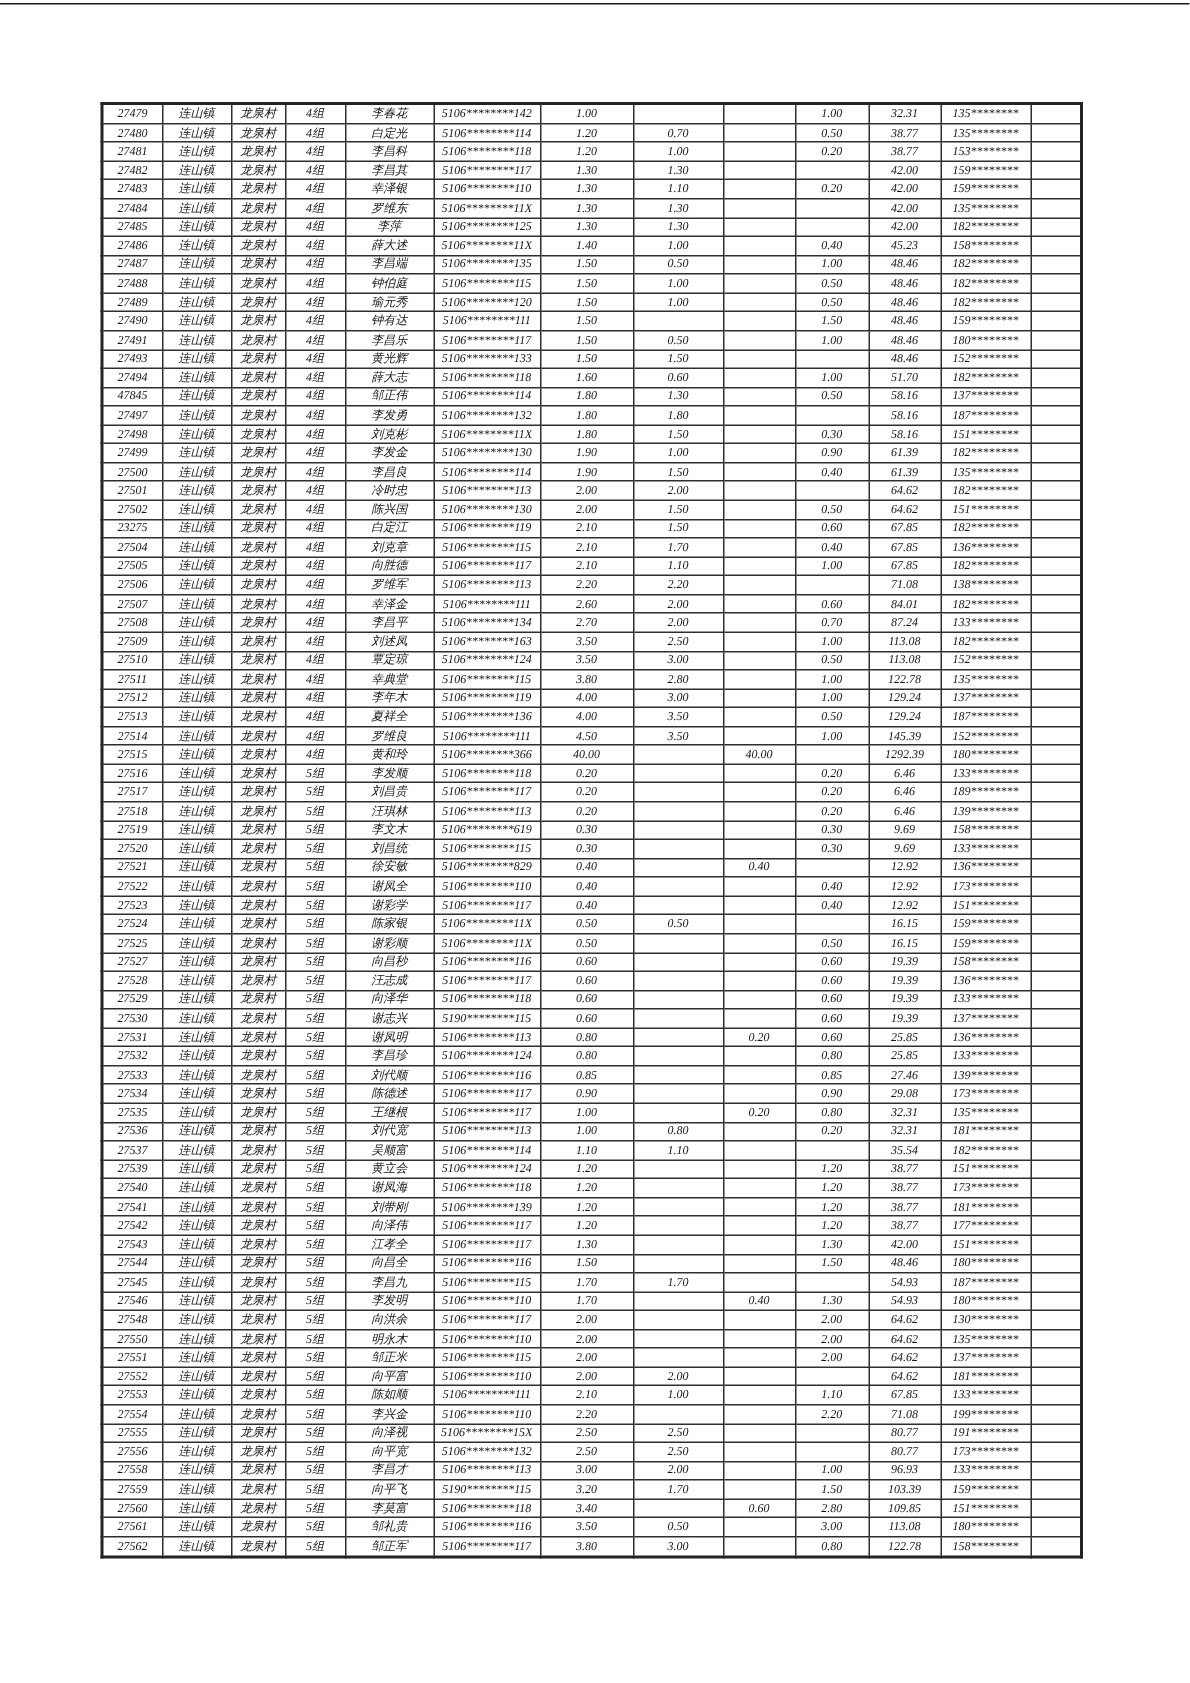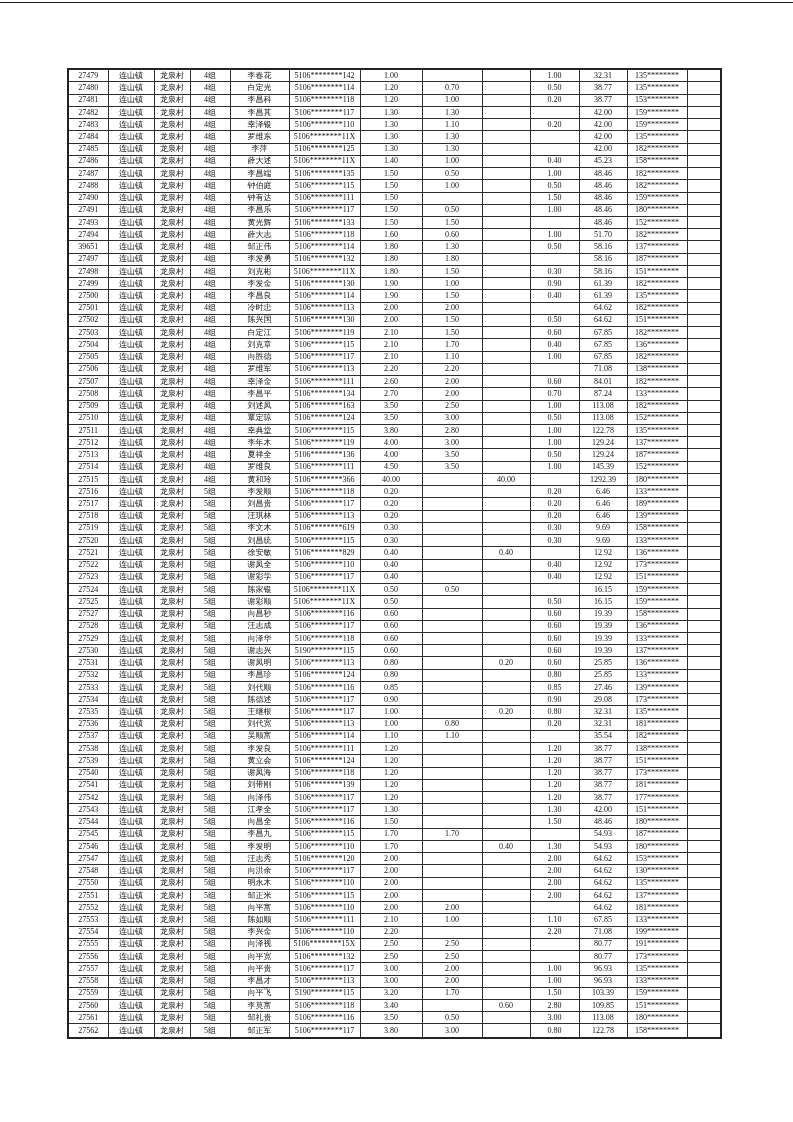--- a/index.html
+++ b/index.html
@@ -12,20 +12,21 @@
   }
   .top-rule{
     position:absolute;left:0;top:2px;width:793px;height:1px;
     background:#1b1b1b;
   }
   .sheet-table{
     position:absolute;left:67px;top:68px;
     width:653px;height:971px;
     border-collapse:collapse;table-layout:fixed;
     border:2px solid #232323;
+    font-style:italic;
   }
   .sheet-table td{
     border:1px solid #2e2e2e;
     font-size:8px;
     line-height:1;
     text-align:center;
     vertical-align:middle;
     padding:0;
     white-space:nowrap;
     overflow:hidden;
@@ -199,20 +200,35 @@
         <td class="c-idnum">5106********115</td>
         <td>1.50</td>
         <td>1.00</td>
         <td></td>
         <td>0.50</td>
         <td>48.46</td>
         <td class="c-phone">182********</td>
         <td></td>
       </tr>
       <tr>
+        <td>27489</td>
+        <td>连山镇</td>
+        <td>龙泉村</td>
+        <td>4组</td>
+        <td>瑜元秀</td>
+        <td class="c-idnum">5106********120</td>
+        <td>1.50</td>
+        <td>1.00</td>
+        <td></td>
+        <td>0.50</td>
+        <td>48.46</td>
+        <td class="c-phone">182********</td>
+        <td></td>
+      </tr>
+      <tr>
         <td>27490</td>
         <td>连山镇</td>
         <td>龙泉村</td>
         <td>4组</td>
         <td>钟有达</td>
         <td class="c-idnum">5106********111</td>
         <td>1.50</td>
         <td></td>
         <td></td>
         <td>1.50</td>
@@ -259,21 +275,21 @@
         <td class="c-idnum">5106********118</td>
         <td>1.60</td>
         <td>0.60</td>
         <td></td>
         <td>1.00</td>
         <td>51.70</td>
         <td class="c-phone">182********</td>
         <td></td>
       </tr>
       <tr>
-        <td>39651</td>
+        <td>47845</td>
         <td>连山镇</td>
         <td>龙泉村</td>
         <td>4组</td>
         <td>邹正伟</td>
         <td class="c-idnum">5106********114</td>
         <td>1.80</td>
         <td>1.30</td>
         <td></td>
         <td>0.50</td>
         <td>58.16</td>
@@ -364,21 +380,21 @@
         <td class="c-idnum">5106********130</td>
         <td>2.00</td>
         <td>1.50</td>
         <td></td>
         <td>0.50</td>
         <td>64.62</td>
         <td class="c-phone">151********</td>
         <td></td>
       </tr>
       <tr>
-        <td>27503</td>
+        <td>23275</td>
         <td>连山镇</td>
         <td>龙泉村</td>
         <td>4组</td>
         <td>白定江</td>
         <td class="c-idnum">5106********119</td>
         <td>2.10</td>
         <td>1.50</td>
         <td></td>
         <td>0.60</td>
         <td>67.85</td>
@@ -874,35 +890,20 @@
         <td class="c-idnum">5106********114</td>
         <td>1.10</td>
         <td>1.10</td>
         <td></td>
         <td></td>
         <td>35.54</td>
         <td class="c-phone">182********</td>
         <td></td>
       </tr>
       <tr>
-        <td>27538</td>
-        <td>连山镇</td>
-        <td>龙泉村</td>
-        <td>5组</td>
-        <td>李发良</td>
-        <td class="c-idnum">5106********111</td>
-        <td>1.20</td>
-        <td></td>
-        <td></td>
-        <td>1.20</td>
-        <td>38.77</td>
-        <td class="c-phone">138********</td>
-        <td></td>
-      </tr>
-      <tr>
         <td>27539</td>
         <td>连山镇</td>
         <td>龙泉村</td>
         <td>5组</td>
         <td>黄立会</td>
         <td class="c-idnum">5106********124</td>
         <td>1.20</td>
         <td></td>
         <td></td>
         <td>1.20</td>
@@ -1009,35 +1010,20 @@
         <td class="c-idnum">5106********110</td>
         <td>1.70</td>
         <td></td>
         <td>0.40</td>
         <td>1.30</td>
         <td>54.93</td>
         <td class="c-phone">180********</td>
         <td></td>
       </tr>
       <tr>
-        <td>27547</td>
-        <td>连山镇</td>
-        <td>龙泉村</td>
-        <td>5组</td>
-        <td>汪志秀</td>
-        <td class="c-idnum">5106********120</td>
-        <td>2.00</td>
-        <td></td>
-        <td></td>
-        <td>2.00</td>
-        <td>64.62</td>
-        <td class="c-phone">153********</td>
-        <td></td>
-      </tr>
-      <tr>
         <td>27548</td>
         <td>连山镇</td>
         <td>龙泉村</td>
         <td>5组</td>
         <td>向洪余</td>
         <td class="c-idnum">5106********117</td>
         <td>2.00</td>
         <td></td>
         <td></td>
         <td>2.00</td>
@@ -1144,35 +1130,20 @@
         <td class="c-idnum">5106********132</td>
         <td>2.50</td>
         <td>2.50</td>
         <td></td>
         <td></td>
         <td>80.77</td>
         <td class="c-phone">173********</td>
         <td></td>
       </tr>
       <tr>
-        <td>27557</td>
-        <td>连山镇</td>
-        <td>龙泉村</td>
-        <td>5组</td>
-        <td>向平贵</td>
-        <td class="c-idnum">5106********117</td>
-        <td>3.00</td>
-        <td>2.00</td>
-        <td></td>
-        <td>1.00</td>
-        <td>96.93</td>
-        <td class="c-phone">135********</td>
-        <td></td>
-      </tr>
-      <tr>
         <td>27558</td>
         <td>连山镇</td>
         <td>龙泉村</td>
         <td>5组</td>
         <td>李昌才</td>
         <td class="c-idnum">5106********113</td>
         <td>3.00</td>
         <td>2.00</td>
         <td></td>
         <td>1.00</td>

